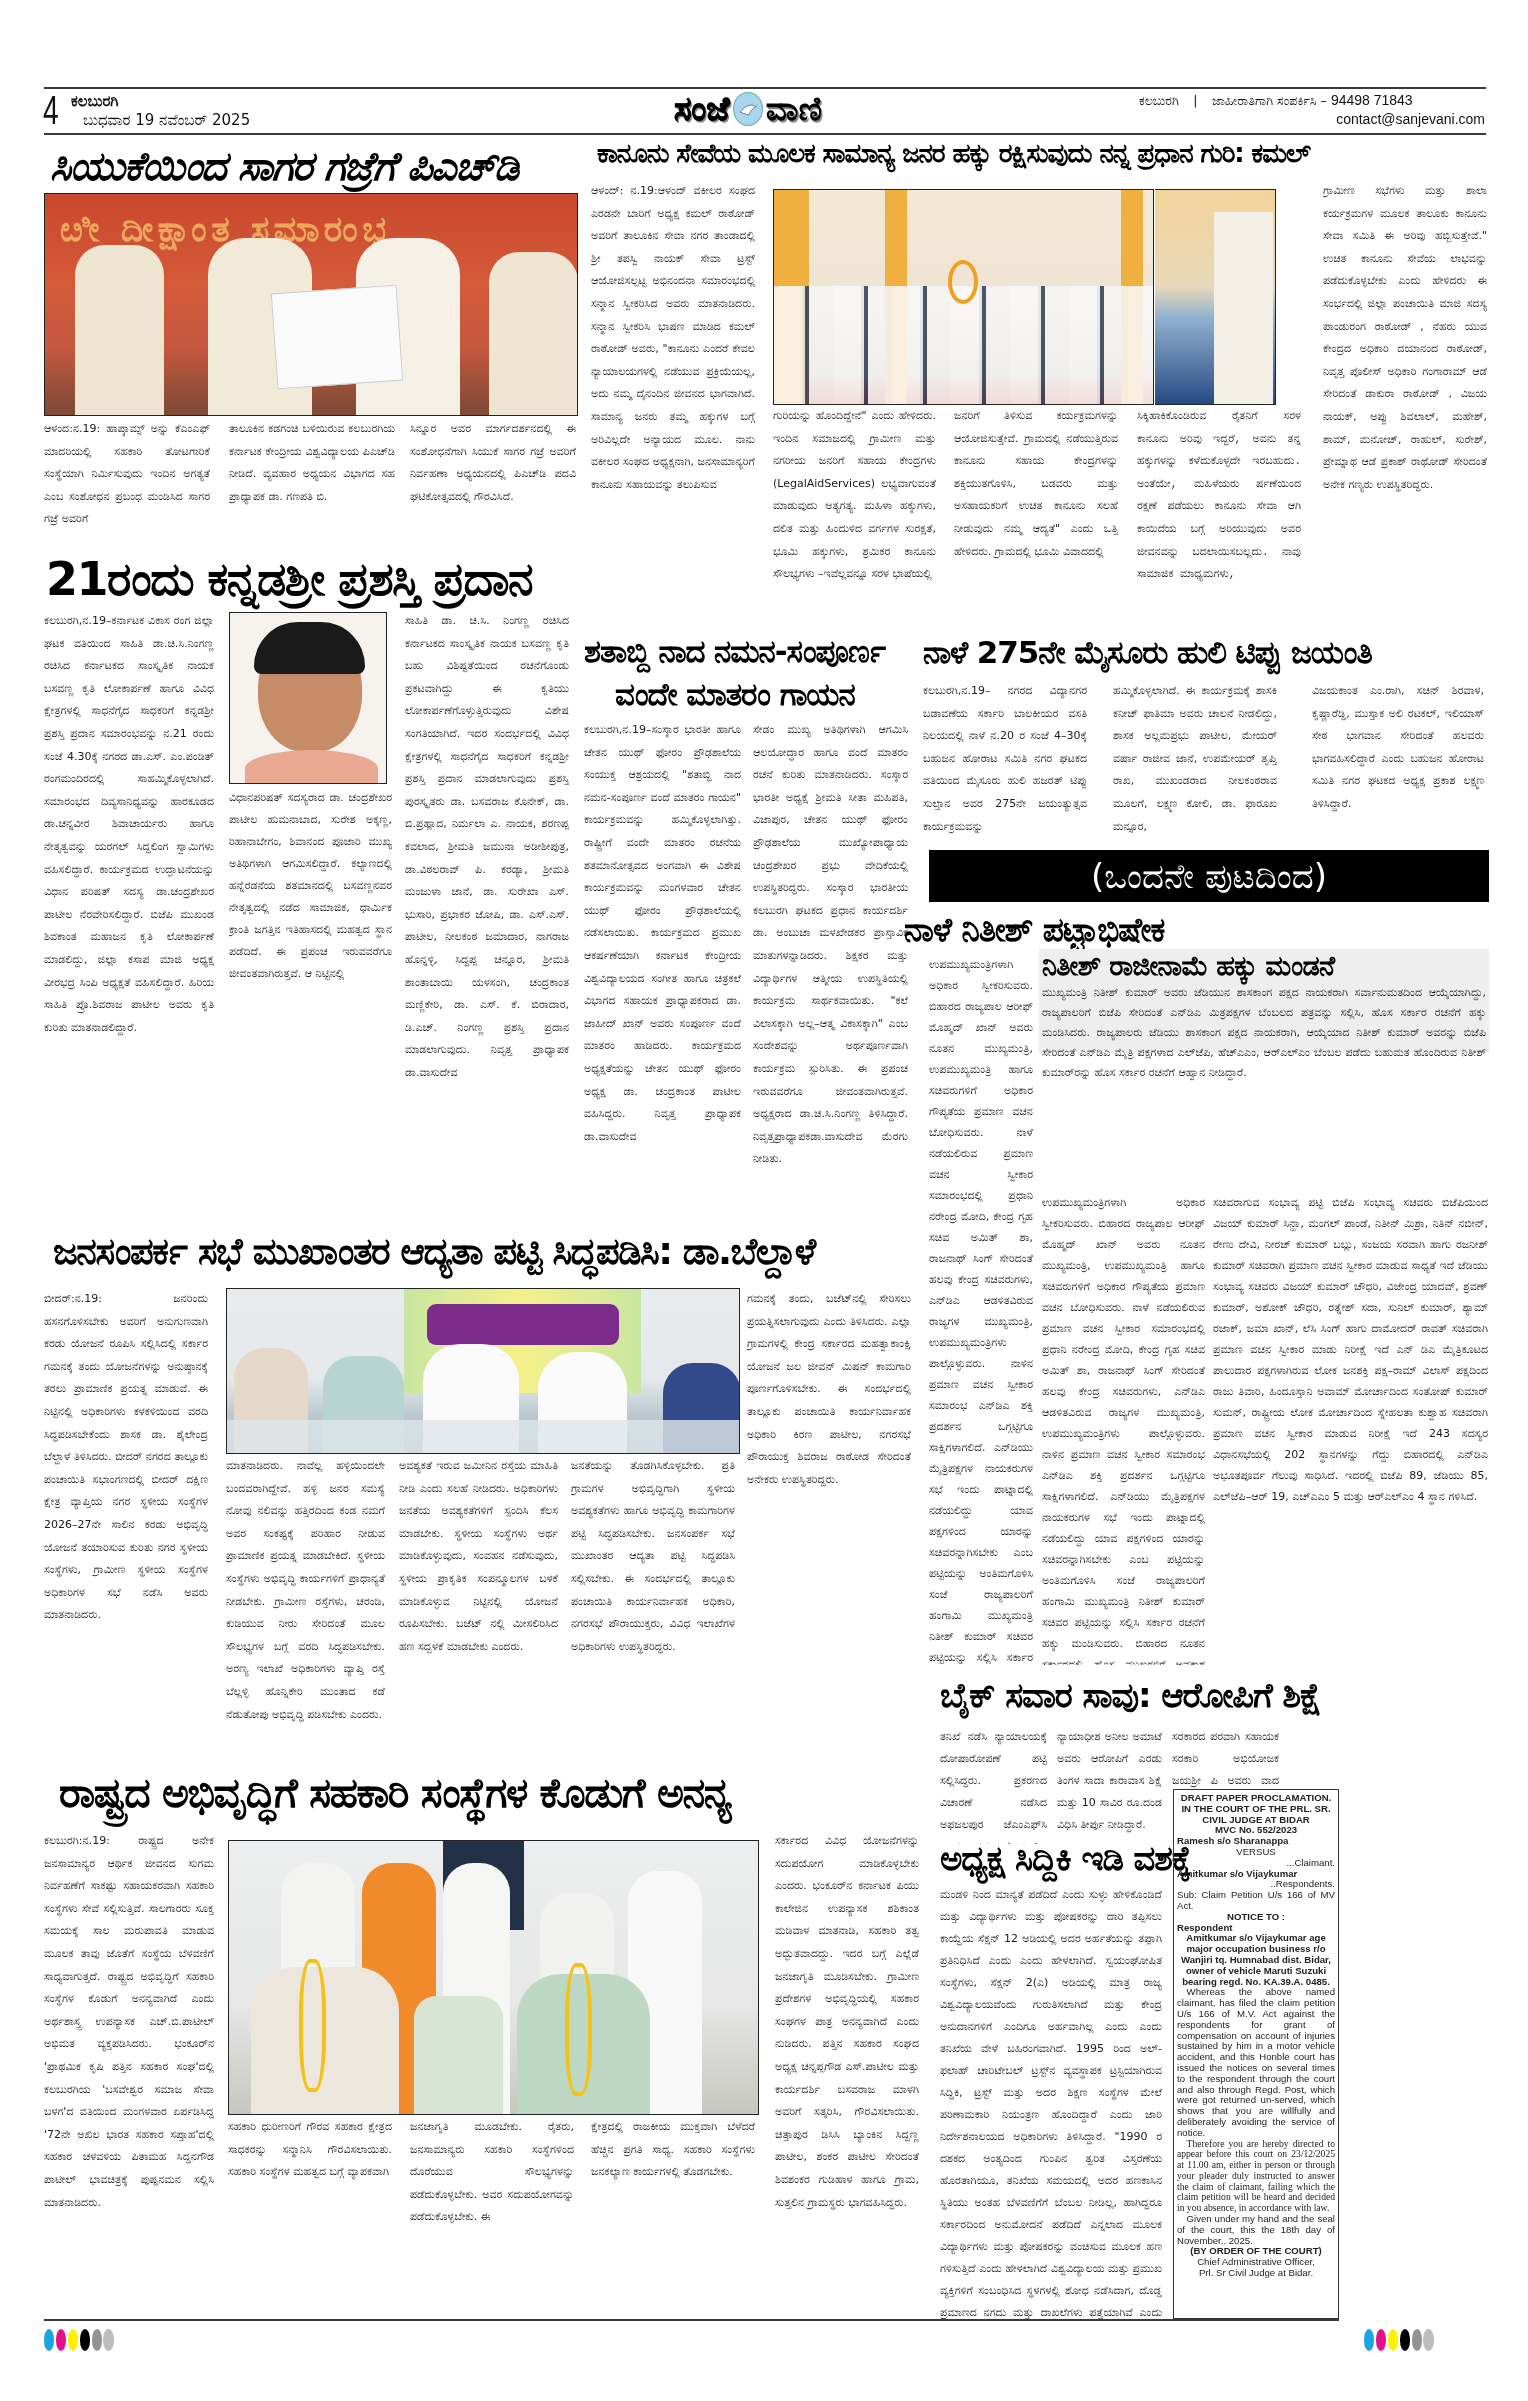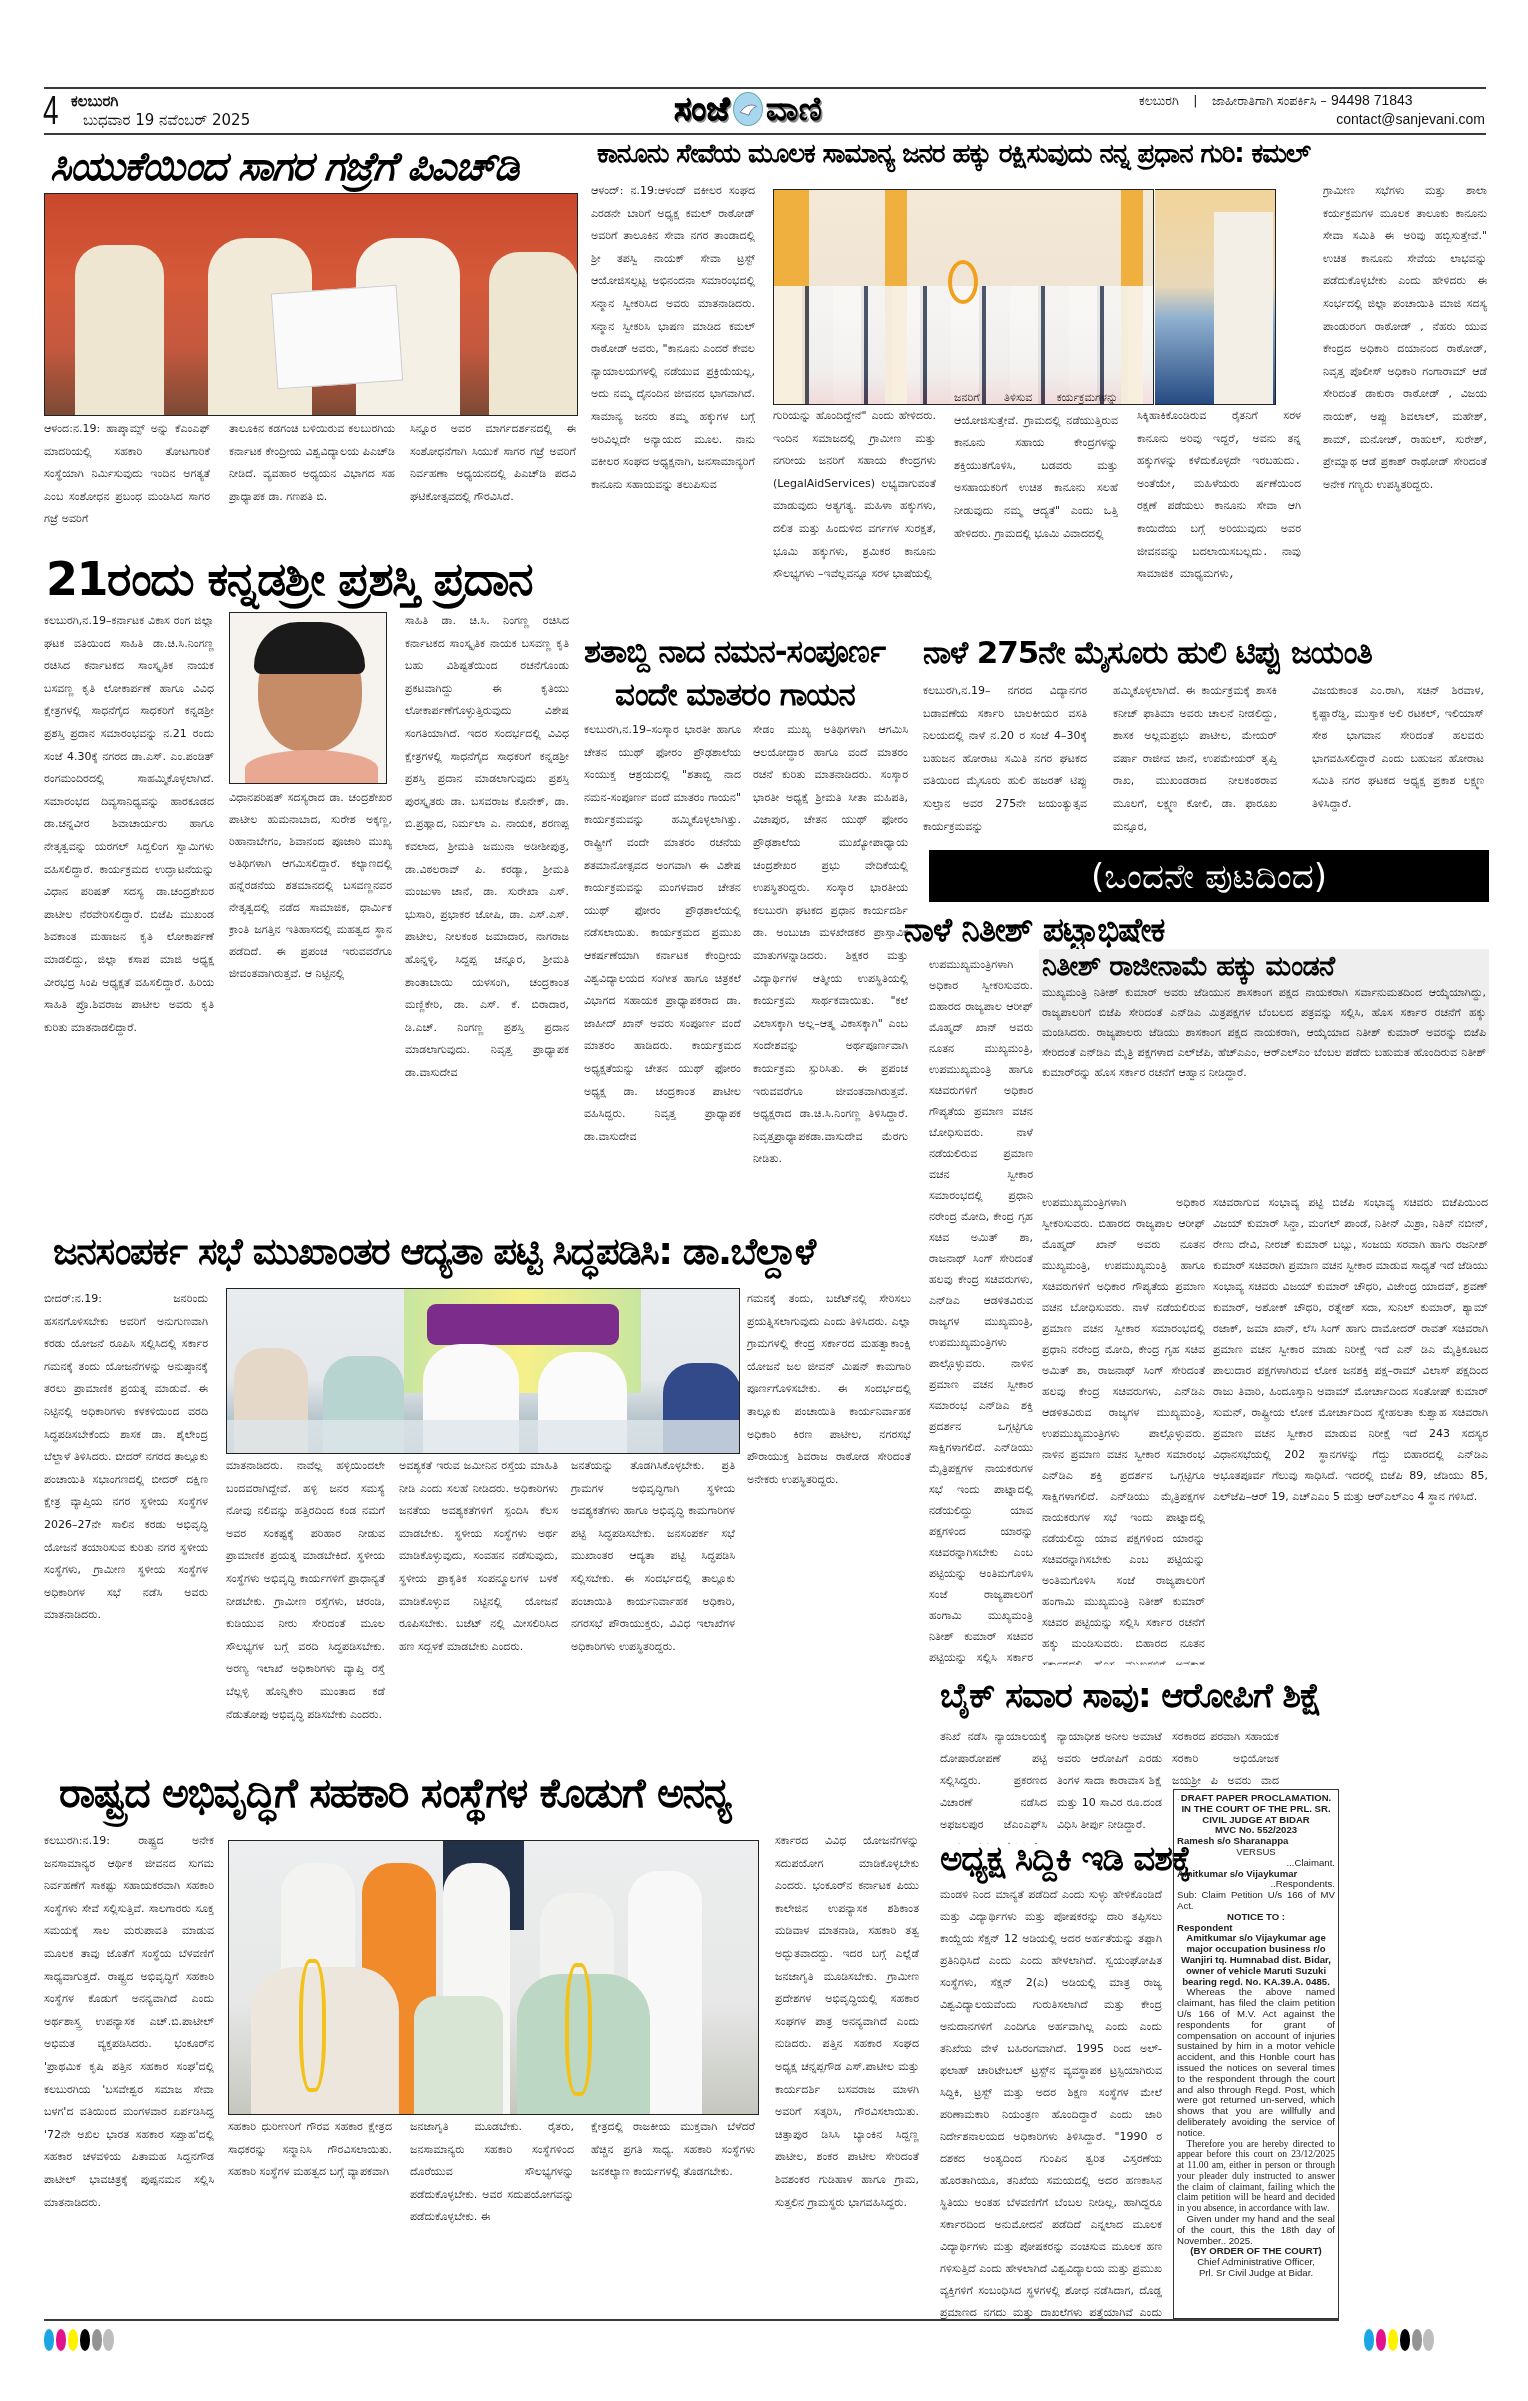--- a/index.html
+++ b/index.html
@@ -44,20 +44,21 @@
   <span>ಕಲಬುರಗಿ</span>
   <span style="margin:0 10.4px;">|</span>
   <span>ಜಾಹೀರಾತಿಗಾಗಿ ಸಂಪರ್ಕಿಸಿ –</span>
   <span style="font-family:'Liberation Sans',sans-serif; font-size:14px;">94498 71843</span>
 </div>
 <div class="abs" style="right:43px; top:111px; font-family:'Liberation Sans',sans-serif; font-size:14px;">contact@sanjevani.com</div>
 <div class="rule" style="left:44px; top:133px; width:1442px; height:1.5px;"></div>
 
 <div class="headline" style="left:50px; top:146px; font-size:40px;font-style:italic;">ಸಿಯುಕೆಯಿಂದ ಸಾಗರ ಗಜ್ರೆಗೆ ಪಿಎಚ್‌ಡಿ</div>
 <div class="photo" style="left:44px; top:193px; width:534px; height:223px; background:linear-gradient(180deg,#c9482c 0%,#d55a3a 40%,#c4583f 70%,#7c4a35 100%);">
+  <div style="position:absolute; left:15px; top:15px; right:15px; height:52px; color:#f4c06a; font-size:35px; font-weight:bold; opacity:.8; letter-spacing:4.4px;">ೞೀ ದೀಕ್ಷಾಂತ ಸಮಾರಂಭ</div>
   <div style="position:absolute; left:30px; bottom:0; width:89px; height:170px; background:#efe6d2; border-radius:30px 30px 0 0;"></div>
   <div style="position:absolute; left:163px; bottom:0; width:104px; height:177px; background:#f2ead8; border-radius:37px 37px 0 0;"></div>
   <div style="position:absolute; left:311px; bottom:0; width:104px; height:177px; background:#f4f0e6; border-radius:37px 37px 0 0;"></div>
   <div style="position:absolute; left:444px; bottom:0; width:89px; height:163px; background:#efe6d2; border-radius:30px 30px 0 0;"></div>
   <div style="position:absolute; left:229px; bottom:30px; width:126px; height:96px; background:#fafafa; border:0.7px solid #ccc; transform:rotate(-4deg);"></div>
 </div>
 <div class="col" style="left:44px; top:418px; width:166px; height:139px;">ಆಳಂದ:ನ.19: ಹಾಪ್ಕಾಮ್ಸ್ ಅನ್ನು ಕೆಎಂಎಫ್ ಮಾದರಿಯಲ್ಲಿ ಸಹಕಾರಿ ತೋಟಗಾರಿಕೆ ಸಂಸ್ಥೆಯಾಗಿ ನಿರ್ಮಿಸುವುದು ಇಂದಿನ ಅಗತ್ಯತೆ ಎಂಬ ಸಂಶೋಧನ ಪ್ರಬಂಧ ಮಂಡಿಸಿದ ಸಾಗರ ಗಜ್ರೆ ಅವರಿಗೆ</div>
 <div class="col" style="left:229px; top:418px; width:166px; height:139px;">ತಾಲೂಕಿನ ಕಡಗಂಚಿ ಬಳಿಯಿರುವ ಕಲಬುರಗಿಯ ಕರ್ನಾಟಕ ಕೇಂದ್ರೀಯ ವಿಶ್ವವಿದ್ಯಾಲಯ ಪಿಎಚ್‌ಡಿ ನೀಡಿದೆ. ವ್ಯವಹಾರ ಅಧ್ಯಯನ ವಿಭಾಗದ ಸಹ ಪ್ರಾಧ್ಯಾಪಕ ಡಾ. ಗಣಪತಿ ಬಿ.</div>
 <div class="col" style="left:410px; top:418px; width:166px; height:139px;">ಸಿನ್ನೂರ ಅವರ ಮಾರ್ಗದರ್ಶನದಲ್ಲಿ ಈ ಸಂಶೋಧನೆಗಾಗಿ ಸಿಯುಕೆ ಸಾಗರ ಗಜ್ರೆ ಅವರಿಗೆ ನಿರ್ವಹಣಾ ಅಧ್ಯಯನದಲ್ಲಿ ಪಿಎಚ್‌ಡಿ ಪದವಿ ಘಟಿಕೋತ್ಸವದಲ್ಲಿ ಗೌರವಿಸಿದೆ.</div>
 
@@ -74,21 +75,21 @@
 <div class="headline" style="left:597px; top:140px; font-size:26px; letter-spacing:-1.1px;">ಕಾನೂನು ಸೇವೆಯ ಮೂಲಕ ಸಾಮಾನ್ಯ ಜನರ ಹಕ್ಕು ರಕ್ಷಿಸುವುದು ನನ್ನ ಪ್ರಧಾನ ಗುರಿ: ಕಮಲ್</div>
 <div class="col" style="left:591px; top:180px; width:164px; height:429px;">ಆಳಂದ್: ನ.19:ಆಳಂದ್ ವಕೀಲರ ಸಂಘದ ಎರಡನೇ ಬಾರಿಗೆ ಅಧ್ಯಕ್ಷ ಕಮಲ್ ರಾಠೋಡ್ ಅವರಿಗೆ ತಾಲೂಕಿನ ಸೇವಾ ನಗರ ತಾಂಡಾದಲ್ಲಿ ಶ್ರೀ ತಪಸ್ವಿ ನಾಯಕ್ ಸೇವಾ ಟ್ರಸ್ಟ್ ಆಯೋಜಿಸಲ್ಪಟ್ಟ ಅಭಿನಂದನಾ ಸಮಾರಂಭದಲ್ಲಿ ಸನ್ಮಾನ ಸ್ವೀಕರಿಸಿದ ಅವರು ಮಾತನಾಡಿದರು. ಸನ್ಮಾನ ಸ್ವೀಕರಿಸಿ ಭಾಷಣ ಮಾಡಿದ ಕಮಲ್ ರಾಠೋಡ್ ಅವರು, "ಕಾನೂನು ಎಂದರೆ ಕೇವಲ ನ್ಯಾಯಾಲಯಗಳಲ್ಲಿ ನಡೆಯುವ ಪ್ರಕ್ರಿಯೆಯಲ್ಲ, ಅದು ನಮ್ಮ ದೈನಂದಿನ ಜೀವನದ ಭಾಗವಾಗಿದೆ. ಸಾಮಾನ್ಯ ಜನರು ತಮ್ಮ ಹಕ್ಕುಗಳ ಬಗ್ಗೆ ಅರಿವಿಲ್ಲದೇ ಅನ್ಯಾಯದ ಮೂಲ. ನಾನು ವಕೀಲರ ಸಂಘದ ಅಧ್ಯಕ್ಷನಾಗಿ, ಜನಸಾಮಾನ್ಯರಿಗೆ ಕಾನೂನು ಸಹಾಯವನ್ನು ತಲುಪಿಸುವ</div>
 <div class="photo" style="left:773px; top:189px; width:381px; height:216px; background:linear-gradient(180deg,#f4e8d6 0%,#efe4d4 55%,#c9c2b8 85%,#d34040 100%);">
   <div style="position:absolute; left:0; top:0; width:35px; height:214px; background:#f0b040;"></div>
   <div style="position:absolute; left:111px; top:0; width:22px; height:214px; background:#f0b040;"></div>
   <div style="position:absolute; left:347px; top:0; width:22px; height:214px; background:#f0b040;"></div>
   <div style="position:absolute; left:0; bottom:0; width:381px; height:118px; background:repeating-linear-gradient(90deg,#fafafa 0 28px,#e8e8e8 28px 31px,#2f3d58 31px 35px,#f6f6f6 35px 59px);opacity:.85;"></div>
   <div style="position:absolute; left:174px; top:70px; width:30px; height:44px; border:4.4px solid #f1a01d; border-radius:50%;"></div>
 </div>
 <div class="col" style="left:773px; top:405px; width:163px; height:204px;">ಗುರಿಯನ್ನು ಹೊಂದಿದ್ದೇನೆ" ಎಂದು ಹೇಳಿದರು. ಇಂದಿನ ಸಮಾಜದಲ್ಲಿ ಗ್ರಾಮೀಣ ಮತ್ತು ನಗರೀಯ ಜನರಿಗೆ ಸಹಾಯ ಕೇಂದ್ರಗಳು (LegalAidServices) ಲಭ್ಯವಾಗುವಂತೆ ಮಾಡುವುದು ಅತ್ಯಗತ್ಯ. ಮಹಿಳಾ ಹಕ್ಕುಗಳು, ದಲಿತ ಮತ್ತು ಹಿಂದುಳಿದ ವರ್ಗಗಳ ಸುರಕ್ಷತೆ, ಭೂಮಿ ಹಕ್ಕುಗಳು, ಶ್ರಮಿಕರ ಕಾನೂನು ಸೌಲಭ್ಯಗಳು –ಇವೆಲ್ಲವನ್ನೂ ಸರಳ ಭಾಷೆಯಲ್ಲಿ</div>
-<div class="col" style="left:954px; top:387px; width:164px; height:204px;">ಜನರಿಗೆ ತಿಳಿಸುವ ಕರ್ಯಕ್ರಮಗಳನ್ನು ಆಯೋಜಿಸುತ್ತೇವೆ. ಗ್ರಾಮದಲ್ಲಿ ನಡೆಯುತ್ತಿರುವ ಕಾನೂನು ಸಹಾಯ ಕೇಂದ್ರಗಳನ್ನು ಶಕ್ತಿಯುತಗೊಳಿಸಿ, ಬಡವರು ಮತ್ತು ಅಸಹಾಯಕರಿಗೆ ಉಚಿತ ಕಾನೂನು ಸಲಹೆ ನೀಡುವುದು ನಮ್ಮ ಆದ್ಯತೆ" ಎಂದು ಒತ್ತಿ ಹೇಳಿದರು. ಗ್ರಾಮದಲ್ಲಿ ಭೂಮಿ ವಿವಾದದಲ್ಲಿ</div>
+<div class="col" style="left:954px; top:405px; width:164px; height:204px;">ಜನರಿಗೆ ತಿಳಿಸುವ ಕರ್ಯಕ್ರಮಗಳನ್ನು ಆಯೋಜಿಸುತ್ತೇವೆ. ಗ್ರಾಮದಲ್ಲಿ ನಡೆಯುತ್ತಿರುವ ಕಾನೂನು ಸಹಾಯ ಕೇಂದ್ರಗಳನ್ನು ಶಕ್ತಿಯುತಗೊಳಿಸಿ, ಬಡವರು ಮತ್ತು ಅಸಹಾಯಕರಿಗೆ ಉಚಿತ ಕಾನೂನು ಸಲಹೆ ನೀಡುವುದು ನಮ್ಮ ಆದ್ಯತೆ" ಎಂದು ಒತ್ತಿ ಹೇಳಿದರು. ಗ್ರಾಮದಲ್ಲಿ ಭೂಮಿ ವಿವಾದದಲ್ಲಿ</div>
 <div class="photo" style="left:1155px; top:189px; width:121px; height:216px; border-left:none; background:linear-gradient(180deg,#f2d49a 0%,#e8d8b8 45%,#8fb0cf 60%,#264b83 100%);">
   <div style="position:absolute; left:59px; top:22px; width:59px; height:194px; background:#f3eee6;"></div>
 </div>
 <div class="col" style="left:1137px; top:405px; width:164px; height:204px;font-family:Liberation Mono, monospace;">ಸಿಕ್ಕಿಹಾಕಿಕೊಂಡಿರುವ ರೈತನಿಗೆ ಸರಳ ಕಾನೂನು ಅರಿವು ಇದ್ದರೆ, ಅವನು ತನ್ನ ಹಕ್ಕುಗಳನ್ನು ಕಳೆದುಕೊಳ್ಳದೇ ಇರಬಹುದು. ಅಂತೆಯೇ, ಮಹಿಳೆಯರು ರ್ಷಣೆಯಿಂದ ರಕ್ಷಣೆ ಪಡೆಯಲು ಕಾನೂನು ಸೇವಾ ಆಗಿ ಕಾಯಿದೆಯ ಬಗ್ಗೆ ಅರಿಯುವುದು ಅವರ ಜೀವನವನ್ನು ಬದಲಾಯಿಸಬಲ್ಲದು. ನಾವು ಸಾಮಾಜಿಕ ಮಾಧ್ಯಮಗಳು,</div>
 <div class="col" style="left:1323px; top:180px; width:164px; height:429px;">ಗ್ರಾಮೀಣ ಸಭೆಗಳು ಮತ್ತು ಶಾಲಾ ಕರ್ಯಕ್ರಮಗಳ ಮೂಲಕ ತಾಲೂಕು ಕಾನೂನು ಸೇವಾ ಸಮಿತಿ ಈ ಅರಿವು ಹಬ್ಬಿಸುತ್ತೇವೆ." ಉಚಿತ ಕಾನೂನು ಸೇವೆಯ ಲಾಭವನ್ನು ಪಡೆದುಕೊಳ್ಳಬೇಕು ಎಂದು ಹೇಳಿದರು ಈ ಸಂರ್ಭದಲ್ಲಿ ಜಿಲ್ಲಾ ಪಂಚಾಯಿತಿ ಮಾಜಿ ಸದಸ್ಯ ಪಾಂಡುರಂಗ ರಾಠೋಡ್ , ನೆಹರು ಯುವ ಕೇಂದ್ರದ ಅಧಿಕಾರಿ ದಯಾನಂದ ರಾಠೋಡ್, ನಿವೃತ್ತ ಪೊಲೀಸ್ ಅಧಿಕಾರಿ ಗಂಗಾರಾಮ್ ಆಡೆ ಸೇರಿದಂತೆ ಡಾಕುರಾ ರಾಠೋಡ್ , ವಿಜಯ ನಾಯಕ್, ಅಪ್ಪು ಶಿವಲಾಲ್, ಮಹೇಶ್, ಶಾಮ್, ಮನೋಜ್, ರಾಹುಲ್, ಸುರೇಶ್, ಪ್ರೇಮ್ನಾಥ ಆಡೆ ಪ್ರಕಾಶ್ ರಾಥೋಡ್ ಸೇರಿದಂತೆ ಅನೇಕ ಗಣ್ಯರು ಉಪಸ್ಥಿತರಿದ್ದರು.</div>
 
 <div class="headline" style="left:584px; top:636px; font-size:31px; letter-spacing:-1.1px;">ಶತಾಬ್ದಿ ನಾದ ನಮನ-ಸಂಪೂರ್ಣ</div>
 <div class="headline" style="left:615px; top:679px; font-size:31px; letter-spacing:-1.1px;">ವಂದೇ ಮಾತರಂ ಗಾಯನ</div>
 <div class="col" style="left:584px; top:719px; width:157px; height:451px;">ಕಲಬುರಗಿ,ನ.19–ಸಂಸ್ಕಾರ ಭಾರತೀ ಹಾಗೂ ಚೇತನ ಯುಥ್ ಫೋರಂ ಪ್ರೌಢಶಾಲೆಯ ಸಂಯುಕ್ತ ಆಶ್ರಯದಲ್ಲಿ "ಶತಾಬ್ದಿ ನಾದ ನಮನ-ಸಂಪೂರ್ಣ ವಂದೆ ಮಾತರಂ ಗಾಯನ" ಕಾರ್ಯಕ್ರಮವನ್ನು ಹಮ್ಮಿಕೊಳ್ಳಲಾಗಿತ್ತು. ರಾಷ್ಟ್ರೀಗೆ ವಂದೇ ಮಾತರಂ ರಚನೆಯ ಶತಮಾನೋತ್ಸವದ ಅಂಗವಾಗಿ ಈ ವಿಶೇಷ ಕಾರ್ಯಕ್ರಮವನ್ನು ಮಂಗಳವಾರ ಚೇತನ ಯುಥ್ ಫೋರಂ ಪ್ರೌಢಶಾಲೆಯಲ್ಲಿ ನಡೆಸಲಾಯಿತು. ಕಾರ್ಯಕ್ರಮದ ಪ್ರಮುಖ ಆಕರ್ಷಣೆಯಾಗಿ ಕರ್ನಾಟಕ ಕೇಂದ್ರೀಯ ವಿಶ್ವವಿದ್ಯಾಲಯದ ಸಂಗೀತ ಹಾಗೂ ಚಿತ್ರಕಲೆ ವಿಭಾಗದ ಸಹಾಯಕ ಪ್ರಾಧ್ಯಾಪಕರಾದ ಡಾ. ಜಾಹೀದ್ ಖಾನ್ ಅವರು ಸಂಪೂರ್ಣ ವಂದೆ ಮಾತರಂ ಹಾಡಿದರು. ಕಾರ್ಯಕ್ರಮದ ಅಧ್ಯಕ್ಷತೆಯನ್ನು ಚೇತನ ಯುಥ್ ಫೋರಂ ಅಧ್ಯಕ್ಷ ಡಾ. ಚಂದ್ರಕಾಂತ ಪಾಟೀಲ ವಹಿಸಿದ್ದರು. ನಿವೃತ್ತ ಪ್ರಾಧ್ಯಾಪಕ ಡಾ.ವಾಸುದೇವ</div>
 <div class="col" style="left:753px; top:719px; width:155px; height:451px;">ಸೇಡಂ ಮುಖ್ಯ ಅತಿಥಿಗಳಾಗಿ ಆಗಮಿಸಿ ಆಲಯೋದ್ಧಾರ ಹಾಗೂ ವಂದೆ ಮಾತರಂ ರಚನೆ ಕುರಿತು ಮಾತನಾಡಿದರು. ಸಂಸ್ಕಾರ ಭಾರತೀ ಅಧ್ಯಕ್ಷೆ ಶ್ರೀಮತಿ ಸೀತಾ ಮಹಿಪತಿ, ವಿಜಾಪುರ, ಚೇತನ ಯುಥ್ ಫೋರಂ ಪ್ರೌಢಶಾಲೆಯ ಮುಖ್ಯೋಪಾಧ್ಯಾಯ ಚಂದ್ರಶೇಖರ ಪ್ರಭು ವೇದಿಕೆಯಲ್ಲಿ ಉಪಸ್ಥಿತರಿದ್ದರು. ಸಂಸ್ಕಾರ ಭಾರತೀಯ ಕಲಬುರಗಿ ಘಟಕದ ಪ್ರಧಾನ ಕಾರ್ಯದರ್ಶಿ ಡಾ. ಅಂಬುಜಾ ಮಳಖೇಡಕರ ಪ್ರಾಸ್ತಾವಿಕ ಮಾತುಗಳನ್ನಾಡಿದರು. ಶಿಕ್ಷಕರ ಮತ್ತು ವಿದ್ಯಾರ್ಥಿಗಳ ಆತ್ಮೀಯ ಉಪಸ್ಥಿತಿಯಲ್ಲಿ ಕಾರ್ಯಕ್ರಮ ಸಾರ್ಥಕವಾಯಿತು. "ಕಲೆ ವಿಲಾಸಕ್ಕಾಗಿ ಅಲ್ಲ–ಆತ್ಮ ವಿಕಾಸಕ್ಕಾಗಿ" ಎಂಬ ಸಂದೇಶವನ್ನು ಅರ್ಥಪೂರ್ಣವಾಗಿ ಕಾರ್ಯಕ್ರಮ ಸ್ಪುರಿಸಿತು. ಈ ಪ್ರಪಂಚ ಇರುವವರೆಗೂ ಜೀವಂತವಾಗಿರುತ್ತವೆ. ಅಧ್ಯಕ್ಷರಾದ ಡಾ.ಚಿ.ಸಿ.ನಿಂಗಣ್ಣ ತಿಳಿಸಿದ್ದಾರೆ. ನಿವೃತ್ತಪ್ರಾಧ್ಯಾಪಕಡಾ.ವಾಸುದೇವ ಮೆರಗು ನೀಡಿತು.</div>

